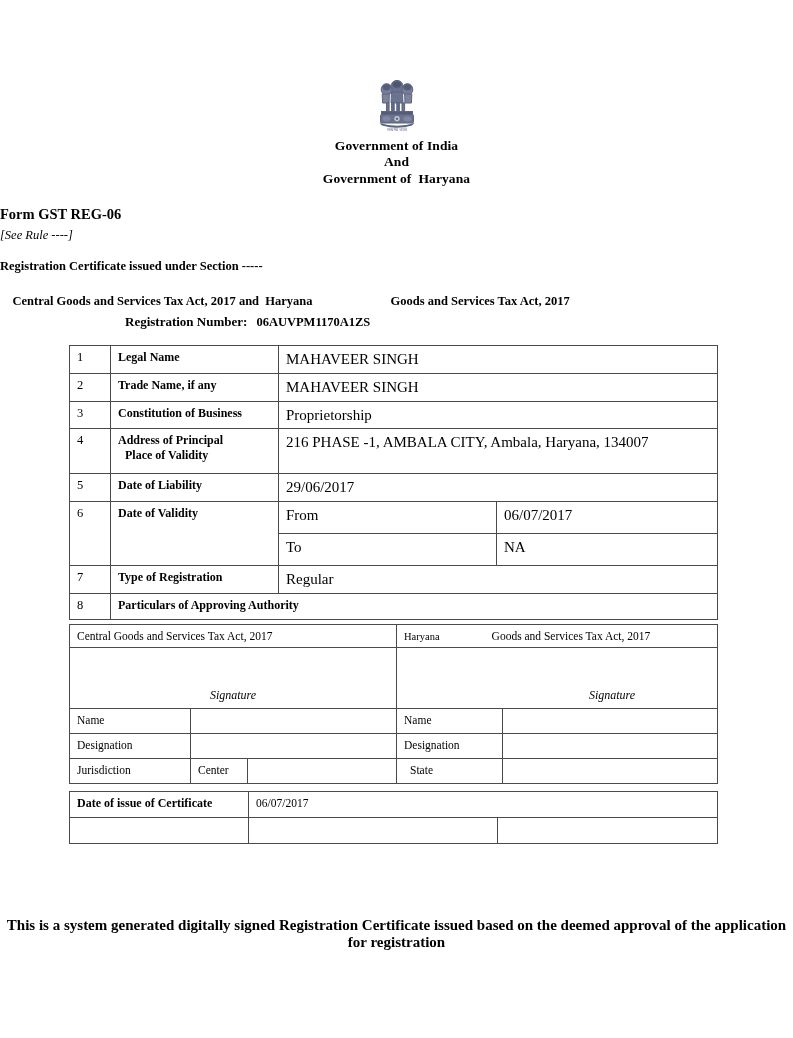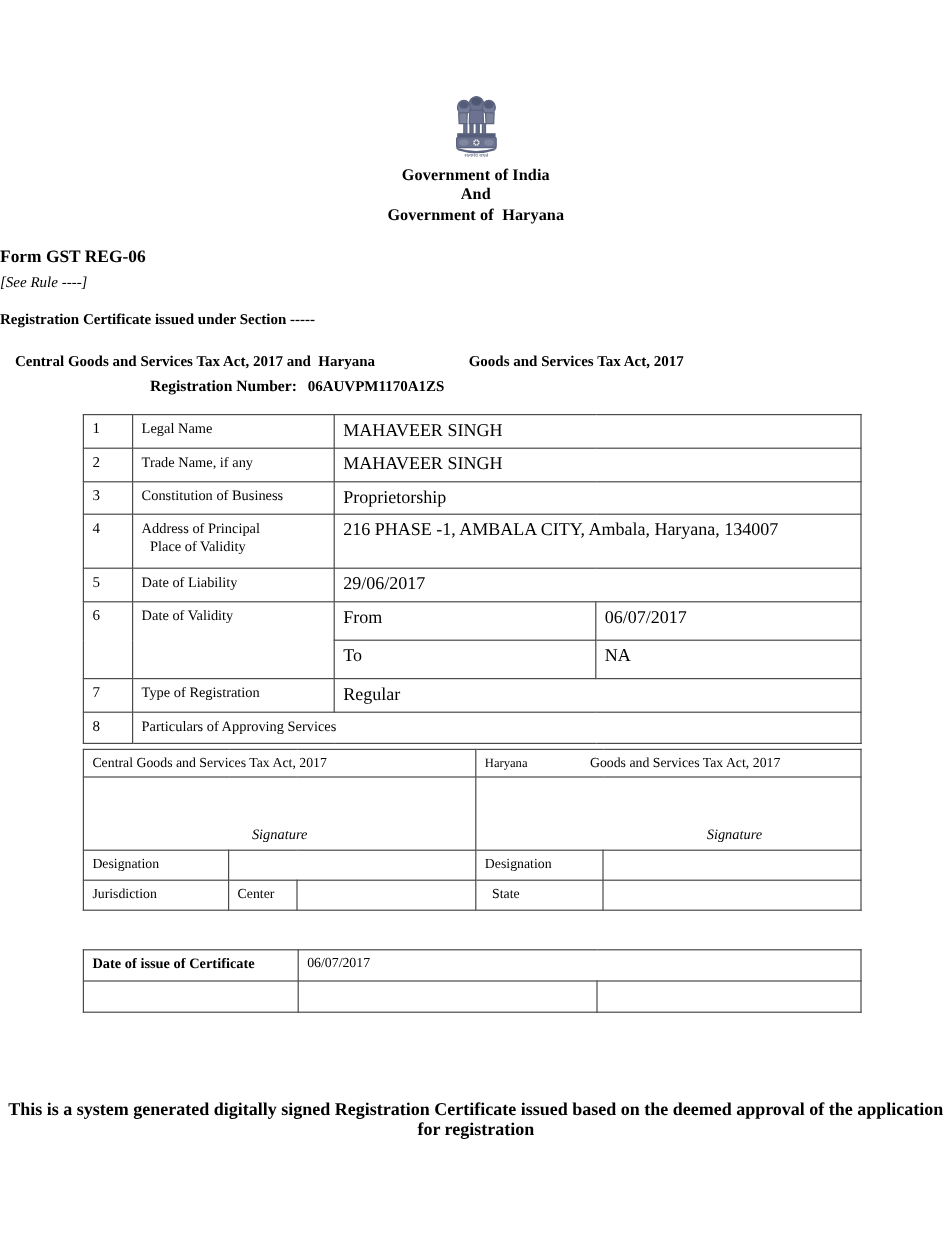--- a/index.html
+++ b/index.html
@@ -115,21 +115,21 @@
     vertical-align: top;
     line-height: 1.25;
   }
   .num-cell {
     width: 41px;
     font-size: 12.5px;
     font-weight: normal;
   }
   .label-cell {
     width: 168px;
-    font-weight: normal;
+    font-weight: bold;
     font-size: 12px;
   }
   .label-cell .sub { display: block; padding-left: 7px; }
   .value-cell { font-size: 15px; }
 
   .r1 td, .r2 td { height: 18px; }
   .row-h-26 td { height: 17px; }
 
   
   .auth-head-l { font-size: 11.5px; font-weight: normal; }
@@ -292,21 +292,21 @@
       </tr>
 
       <tr class="row-h-26">
         <td class="num-cell">7</td>
         <td class="label-cell">Type of Registration</td>
         <td class="value-cell" colspan="2">Regular</td>
       </tr>
 
       <tr class="row-h-26">
         <td class="num-cell">8</td>
-        <td class="label-cell" colspan="3">Particulars of Approving Services</td>
+        <td class="label-cell" colspan="3">Particulars of Approving Authority</td>
       </tr>
 
     </tbody>
   </table>
 
   <table class="cert-table" style="top:624px;">
     <colgroup>
       <col style="width:121px">
       <col style="width:57px">
       <col style="width:149px">
@@ -324,20 +324,26 @@
 
       <tr>
         <td class="sig-cell sig-left" colspan="3">
           <span class="sig-label">Signature</span>
         </td>
         <td class="sig-cell sig-right" colspan="2">
           <span class="sig-label">Signature</span>
         </td>
       </tr>
 
+      <tr>
+        <td class="nm-cell" style="height:16px">Name</td>
+        <td class="blank-cell" colspan="2"></td>
+        <td class="nm-cell">Name</td>
+        <td class="blank-cell"></td>
+      </tr>
 
       <tr>
         <td class="nm-cell" style="height:16px">Designation</td>
         <td class="blank-cell" colspan="2"></td>
         <td class="nm-cell">Designation</td>
         <td class="blank-cell"></td>
       </tr>
 
       <tr>
         <td class="nm-cell" style="height:16px">Jurisdiction</td>

